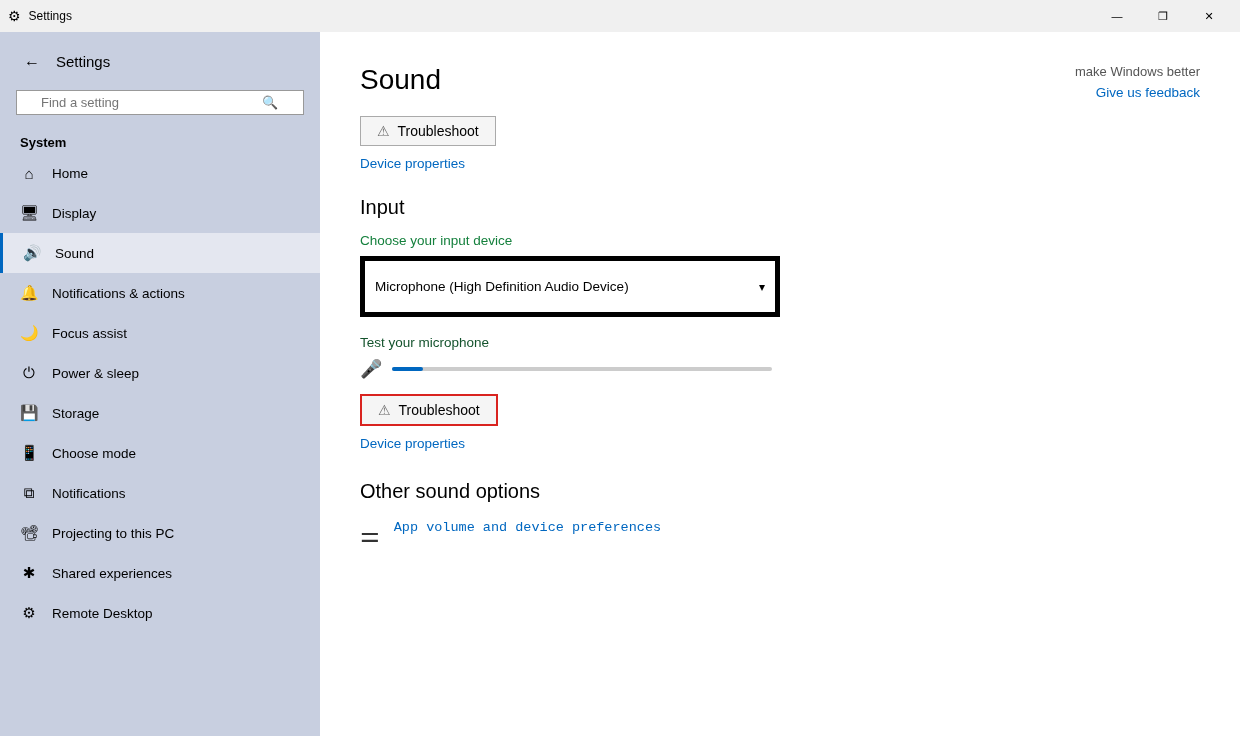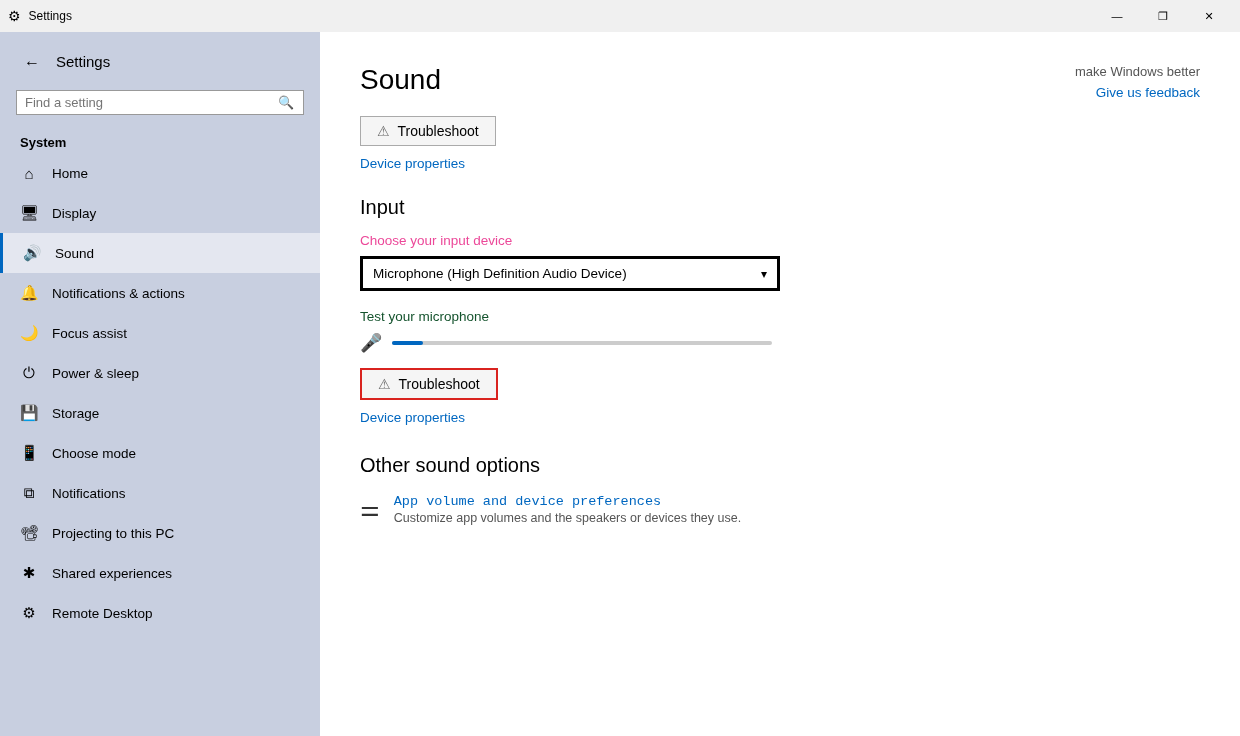--- a/index.html
+++ b/index.html
@@ -82,21 +82,21 @@
     .sidebar-app-title {
       font-size: 15px;
       color: #000;
     }
     .sidebar-search {
       margin: 0 16px 12px;
       display: flex;
       align-items: flex-end;
       background: #fff;
       border: 1px solid #999;
-      padding: 4px 8px;
+      padding: 4px 24px;
       gap: 6px;
     }
     .sidebar-search input {
       border: none;
       outline: none;
       font-size: 13px;
       width: 100%;
       background: transparent;
     }
     .search-icon-glyph {
@@ -170,30 +170,30 @@
 
     .section-title {
       font-size: 20px;
       font-weight: 300;
       color: #000;
       margin: 24px 0 14px;
     }
 
     .label-text {
       font-size: 13.5px;
-      color: #ec4899;
+      color: #15803d;
       margin-bottom: 8px;
     }
 
     .dropdown-select {
       display: flex;
       align-items: center;
       justify-content: space-between;
-      border: 3px solid #000000;
-      padding: 7px 10px;
+      border: 5px solid #000000;
+      padding: 18px 10px;
       font-size: 13.5px;
       cursor: pointer;
       width: 420px;
       background: #fff;
       color: #000;
     }
 
     .info-text {
       font-size: 13px;
       color: #444;
@@ -433,18 +433,17 @@
     
     <a class="device-props-link" style="margin-top:10px;">Device properties</a>
 
     
     <div class="other-section-title">Other sound options</div>
 
     <div class="pref-item">
       <span class="pref-icon">⚌</span>
       <div class="pref-text-block">
         <div class="pref-title" style="color:#0067c0;cursor:pointer;">App volume and device preferences</div>
-        <div class="pref-desc">Customize app volumes and the speakers or devices they use.</div>
       </div>
     </div>
 
   </div>
 </div>
 
 </body></html>

